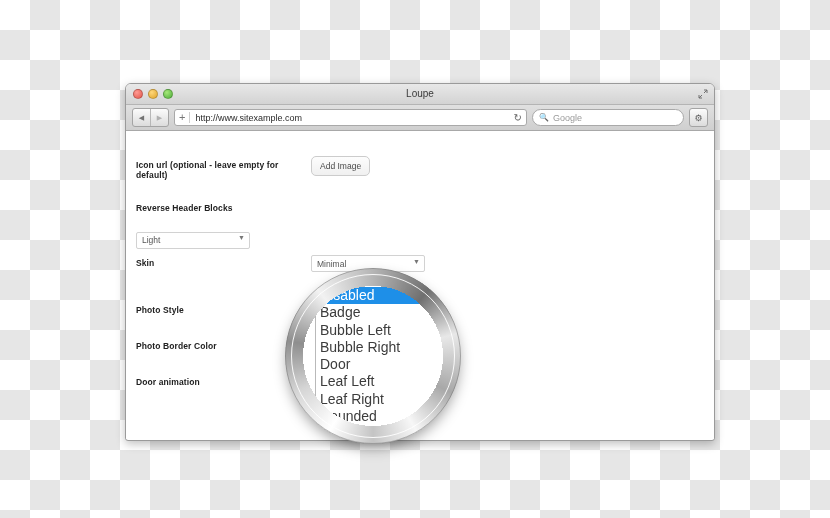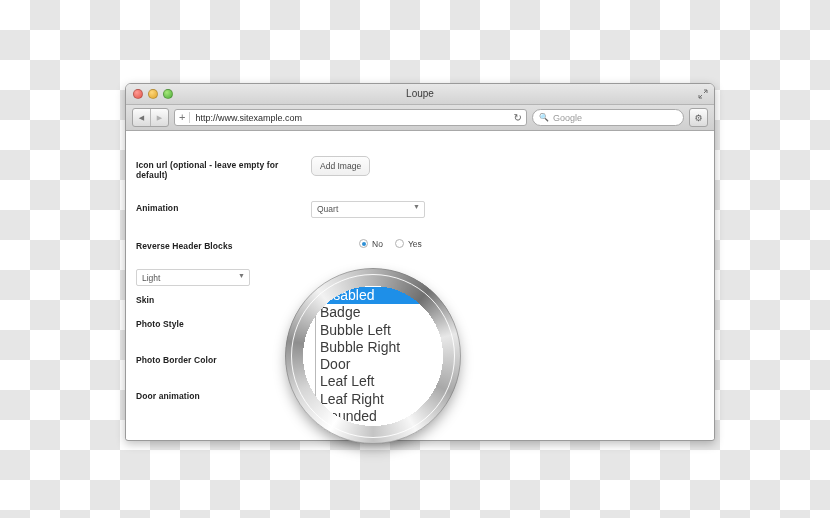--- a/index.html
+++ b/index.html
@@ -395,42 +395,23 @@
 
   <div class="page">
 
     <div class="form-row" style="margin-top:14px;">
       <div class="form-label">Icon url (optional - leave empty for default)</div>
       <div class="form-field">
         <span class="btn-addimage">Add Image</span>
       </div>
     </div>
 
-    <div class="form-row" style="margin-top:18px;">
-      <div class="form-label">Animation</div>
-      <div class="form-field">
-        <span class="select-wrap">
-          <select class="ui-select">
-            <option>Quart</option>
-          </select>
-          <span class="select-arrow">▼</span>
-        </span>
-      </div>
-    </div>
 
     <div class="form-row" style="margin-top:18px;gap:48px;">
       <div class="form-label">Reverse Header Blocks</div>
-      <div class="form-field">
-        <div class="radio-group">
-          <span class="radio checked"></span>
-          <span class="radio-label">No</span>
-          <span class="radio"></span>
-          <span class="radio-label">Yes</span>
-        </div>
-      </div>
     </div>
 
     <div class="form-row" style="margin-top:16px;">
       <div class="form-field">
         <span class="select-wrap">
           <select class="ui-select">
             <option>Light</option>
           </select>
           <span class="select-arrow">▼</span>
         </span>
@@ -442,21 +423,21 @@
       <div class="form-field">
         <span class="select-wrap">
           <select class="ui-select">
             <option>Minimal</option>
           </select>
           <span class="select-arrow">▼</span>
         </span>
       </div>
     </div>
 
-    <div class="form-row" style="margin-top:4px;">
+    <div class="form-row" style="margin-top:28px;">
       <div class="form-label">Photo Style</div>
       <div class="form-field"></div>
     </div>
 
     <div class="form-row" style="margin-top:21px;">
       <div class="form-label">Photo Border Color</div>
       <div class="form-field"></div>
     </div>
 
     <div class="form-row" style="margin-top:21px;">

